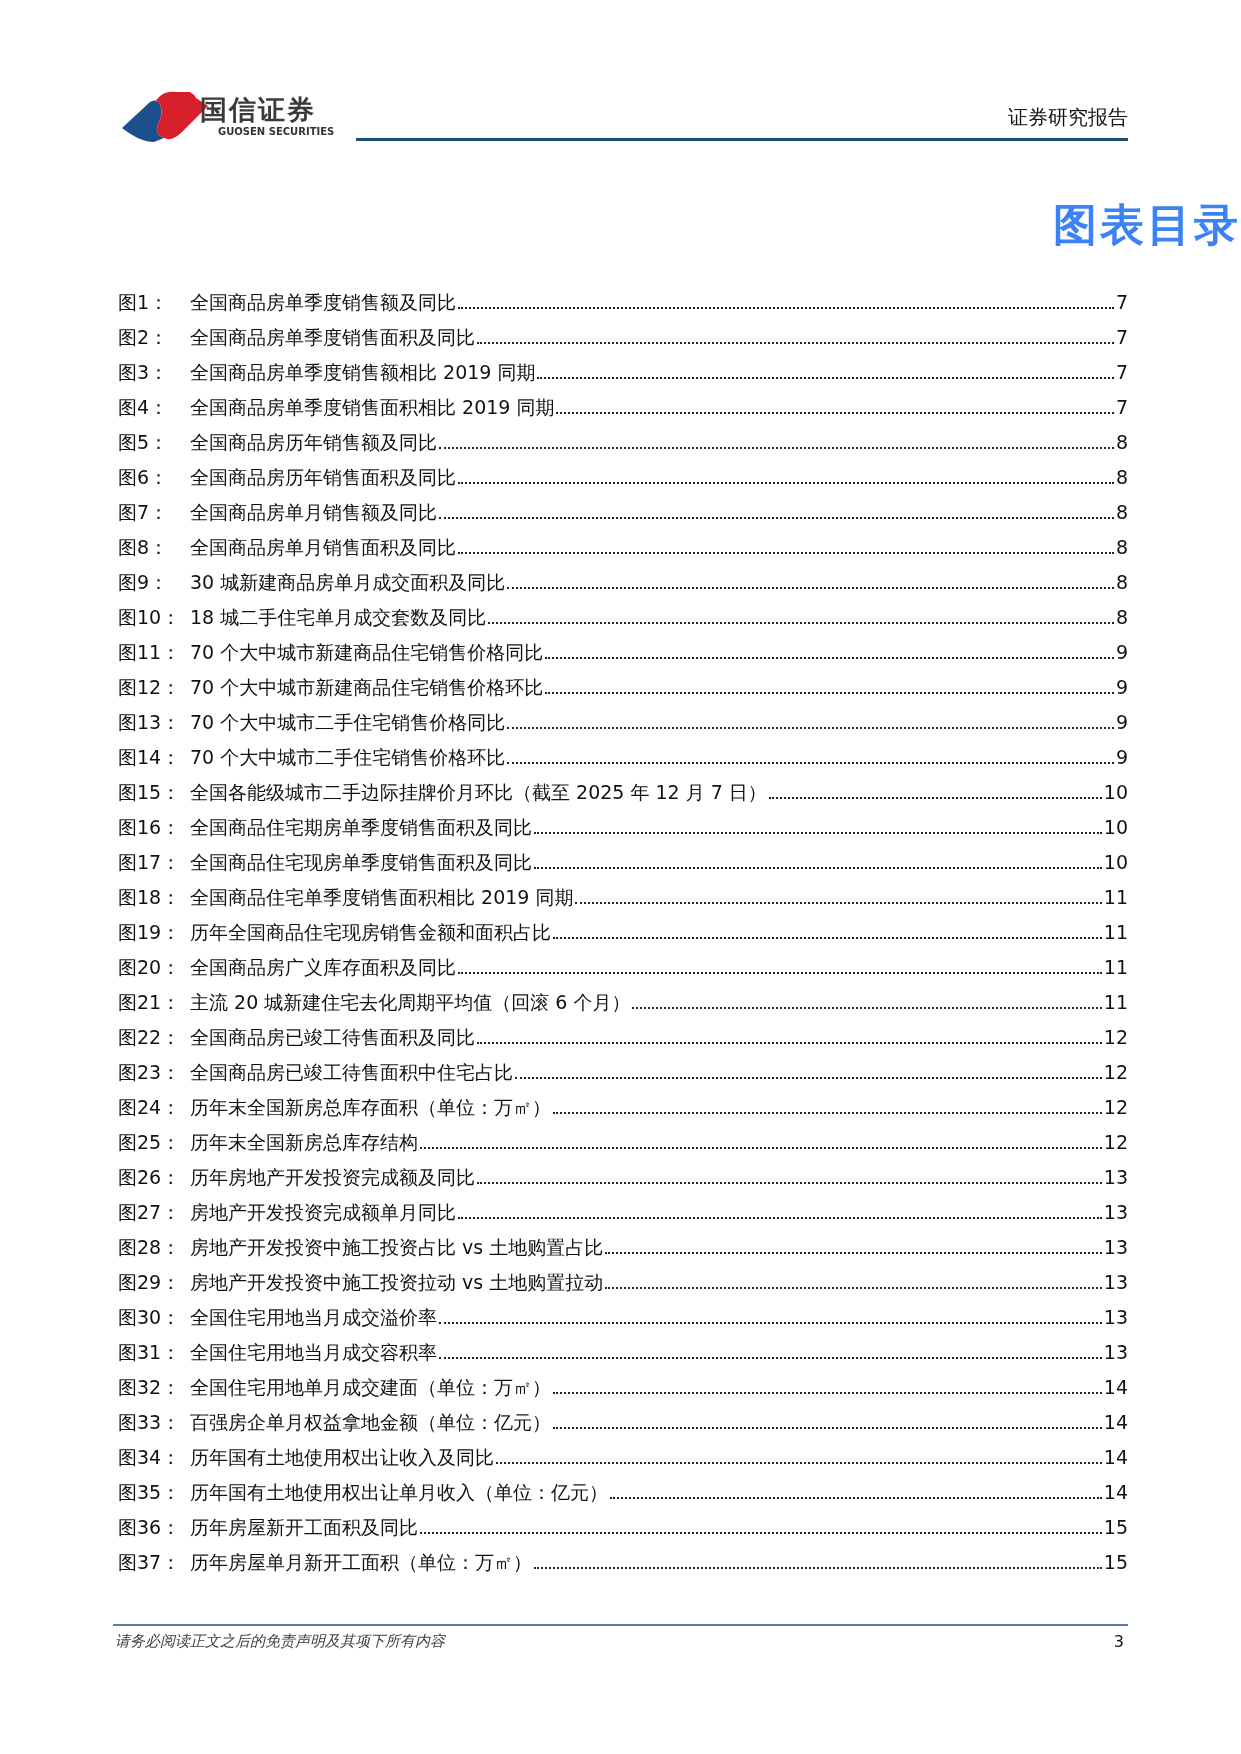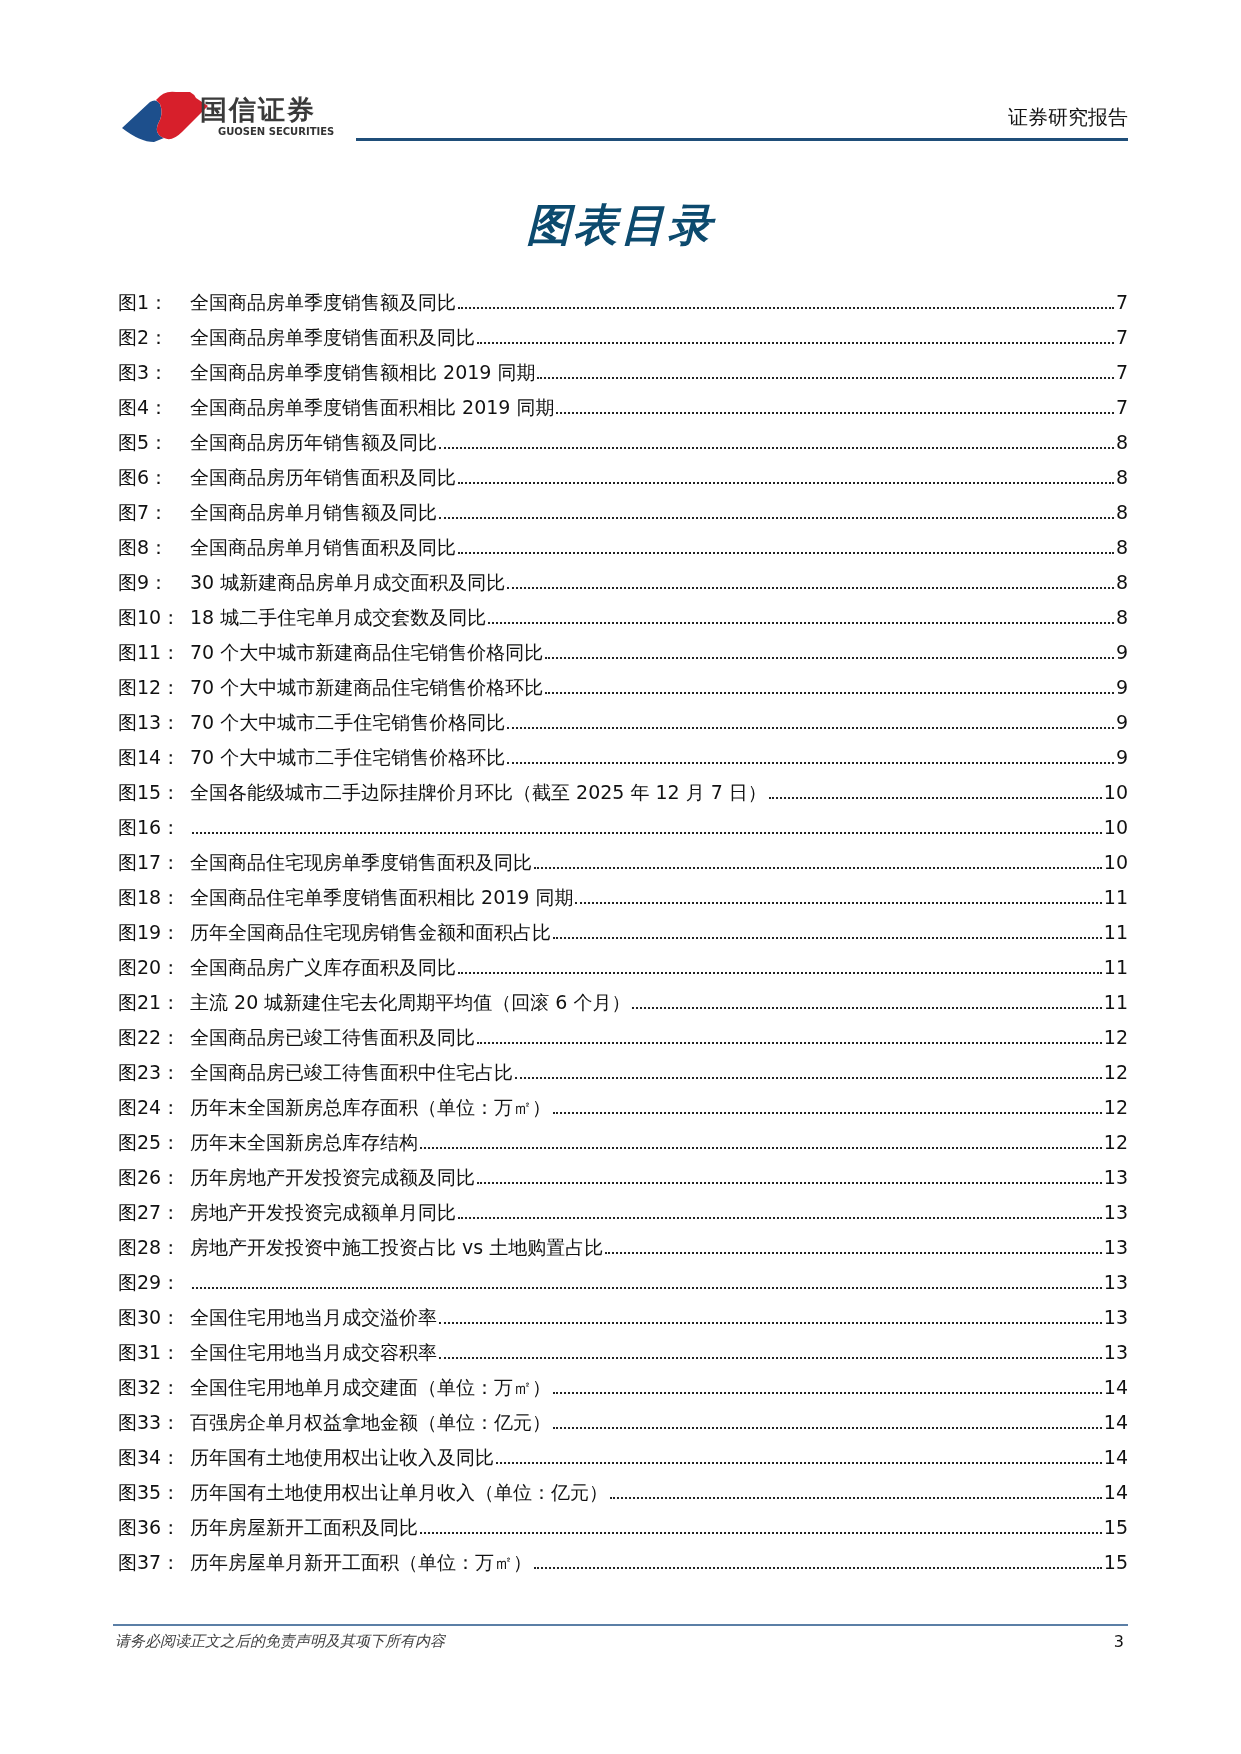--- a/index.html
+++ b/index.html
@@ -3,21 +3,21 @@
 <meta charset="utf-8">
 <style>
   html, body { margin:0; padding:0; background:#ffffff; }
   body { width:1241px; height:1754px; position:relative; overflow:hidden; font-family:"DejaVu Sans", "Liberation Sans", sans-serif; color:#111; }
   .logo { position:absolute; left:120px; top:88px; width:220px; height:56px; }
   .logo svg { position:absolute; left:0; top:0; }
   .logo-cn { position:absolute; left:80px; top:4px; font-size:27px; font-weight:bold; color:#3a3a3a; letter-spacing:2px; white-space:nowrap; }
   .logo-en { position:absolute; left:98px; top:38px; font-size:10px; font-weight:bold; color:#333; white-space:nowrap; }
   .header-right { position:absolute; right:113px; top:104px; font-size:20px; font-weight:normal; color:#111; }
   .header-line { position:absolute; left:356px; right:113px; top:138px; height:3px; background:#1f4e79; }
-  .title { position:absolute; left:0; right:0; top:196px; text-align:center; font-size:44px; font-weight:bold; color:#0c4a6e; letter-spacing:3px;font-style:italic; }
+  .title { position:absolute; left:0; right:0; top:196px; text-align:right; font-size:44px; font-weight:bold; color:#3b82f6; letter-spacing:3px; }
   .toc { position:absolute; left:118px; right:113px; top:290px; }
   .toc-row { display:flex; align-items:baseline; height:35px; font-size:19px; white-space:nowrap; }
   .toc-label { flex:0 0 auto; width:72px; }
   .toc-text { flex:0 0 auto; }
   .toc-dots { flex:1 1 auto; border-bottom:2px dotted #222; margin:0 2px 5px 2px; height:1px; }
   .toc-page { flex:0 0 auto; }
   .footer-line { position:absolute; left:113px; right:113px; top:1624px; height:2px; background:#5b7fa6; }
   .footer-text { position:absolute; left:115px; top:1632px; font-size:15px; font-style:italic; color:#404040; }
   .footer-page { position:absolute; right:117px; top:1632px; font-size:16px; color:#111; }
 </style>
@@ -124,20 +124,21 @@
       <span class="toc-page">9</span>
     </div>
     <div class="toc-row">
       <span class="toc-label">图15：</span>
       <span class="toc-text">全国各能级城市二手边际挂牌价月环比（截至 2025 年 12 月 7 日）</span>
       <span class="toc-dots"></span>
       <span class="toc-page">10</span>
     </div>
     <div class="toc-row">
       <span class="toc-label">图16：</span>
+      <span class="toc-text">全国商品住宅期房单季度销售面积及同比</span>
       <span class="toc-dots"></span>
       <span class="toc-page">10</span>
     </div>
     <div class="toc-row">
       <span class="toc-label">图17：</span>
       <span class="toc-text">全国商品住宅现房单季度销售面积及同比</span>
       <span class="toc-dots"></span>
       <span class="toc-page">10</span>
     </div>
     <div class="toc-row">
@@ -201,20 +202,21 @@
       <span class="toc-page">13</span>
     </div>
     <div class="toc-row">
       <span class="toc-label">图28：</span>
       <span class="toc-text">房地产开发投资中施工投资占比 vs 土地购置占比</span>
       <span class="toc-dots"></span>
       <span class="toc-page">13</span>
     </div>
     <div class="toc-row">
       <span class="toc-label">图29：</span>
+      <span class="toc-text">房地产开发投资中施工投资拉动 vs 土地购置拉动</span>
       <span class="toc-dots"></span>
       <span class="toc-page">13</span>
     </div>
     <div class="toc-row">
       <span class="toc-label">图30：</span>
       <span class="toc-text">全国住宅用地当月成交溢价率</span>
       <span class="toc-dots"></span>
       <span class="toc-page">13</span>
     </div>
     <div class="toc-row">

